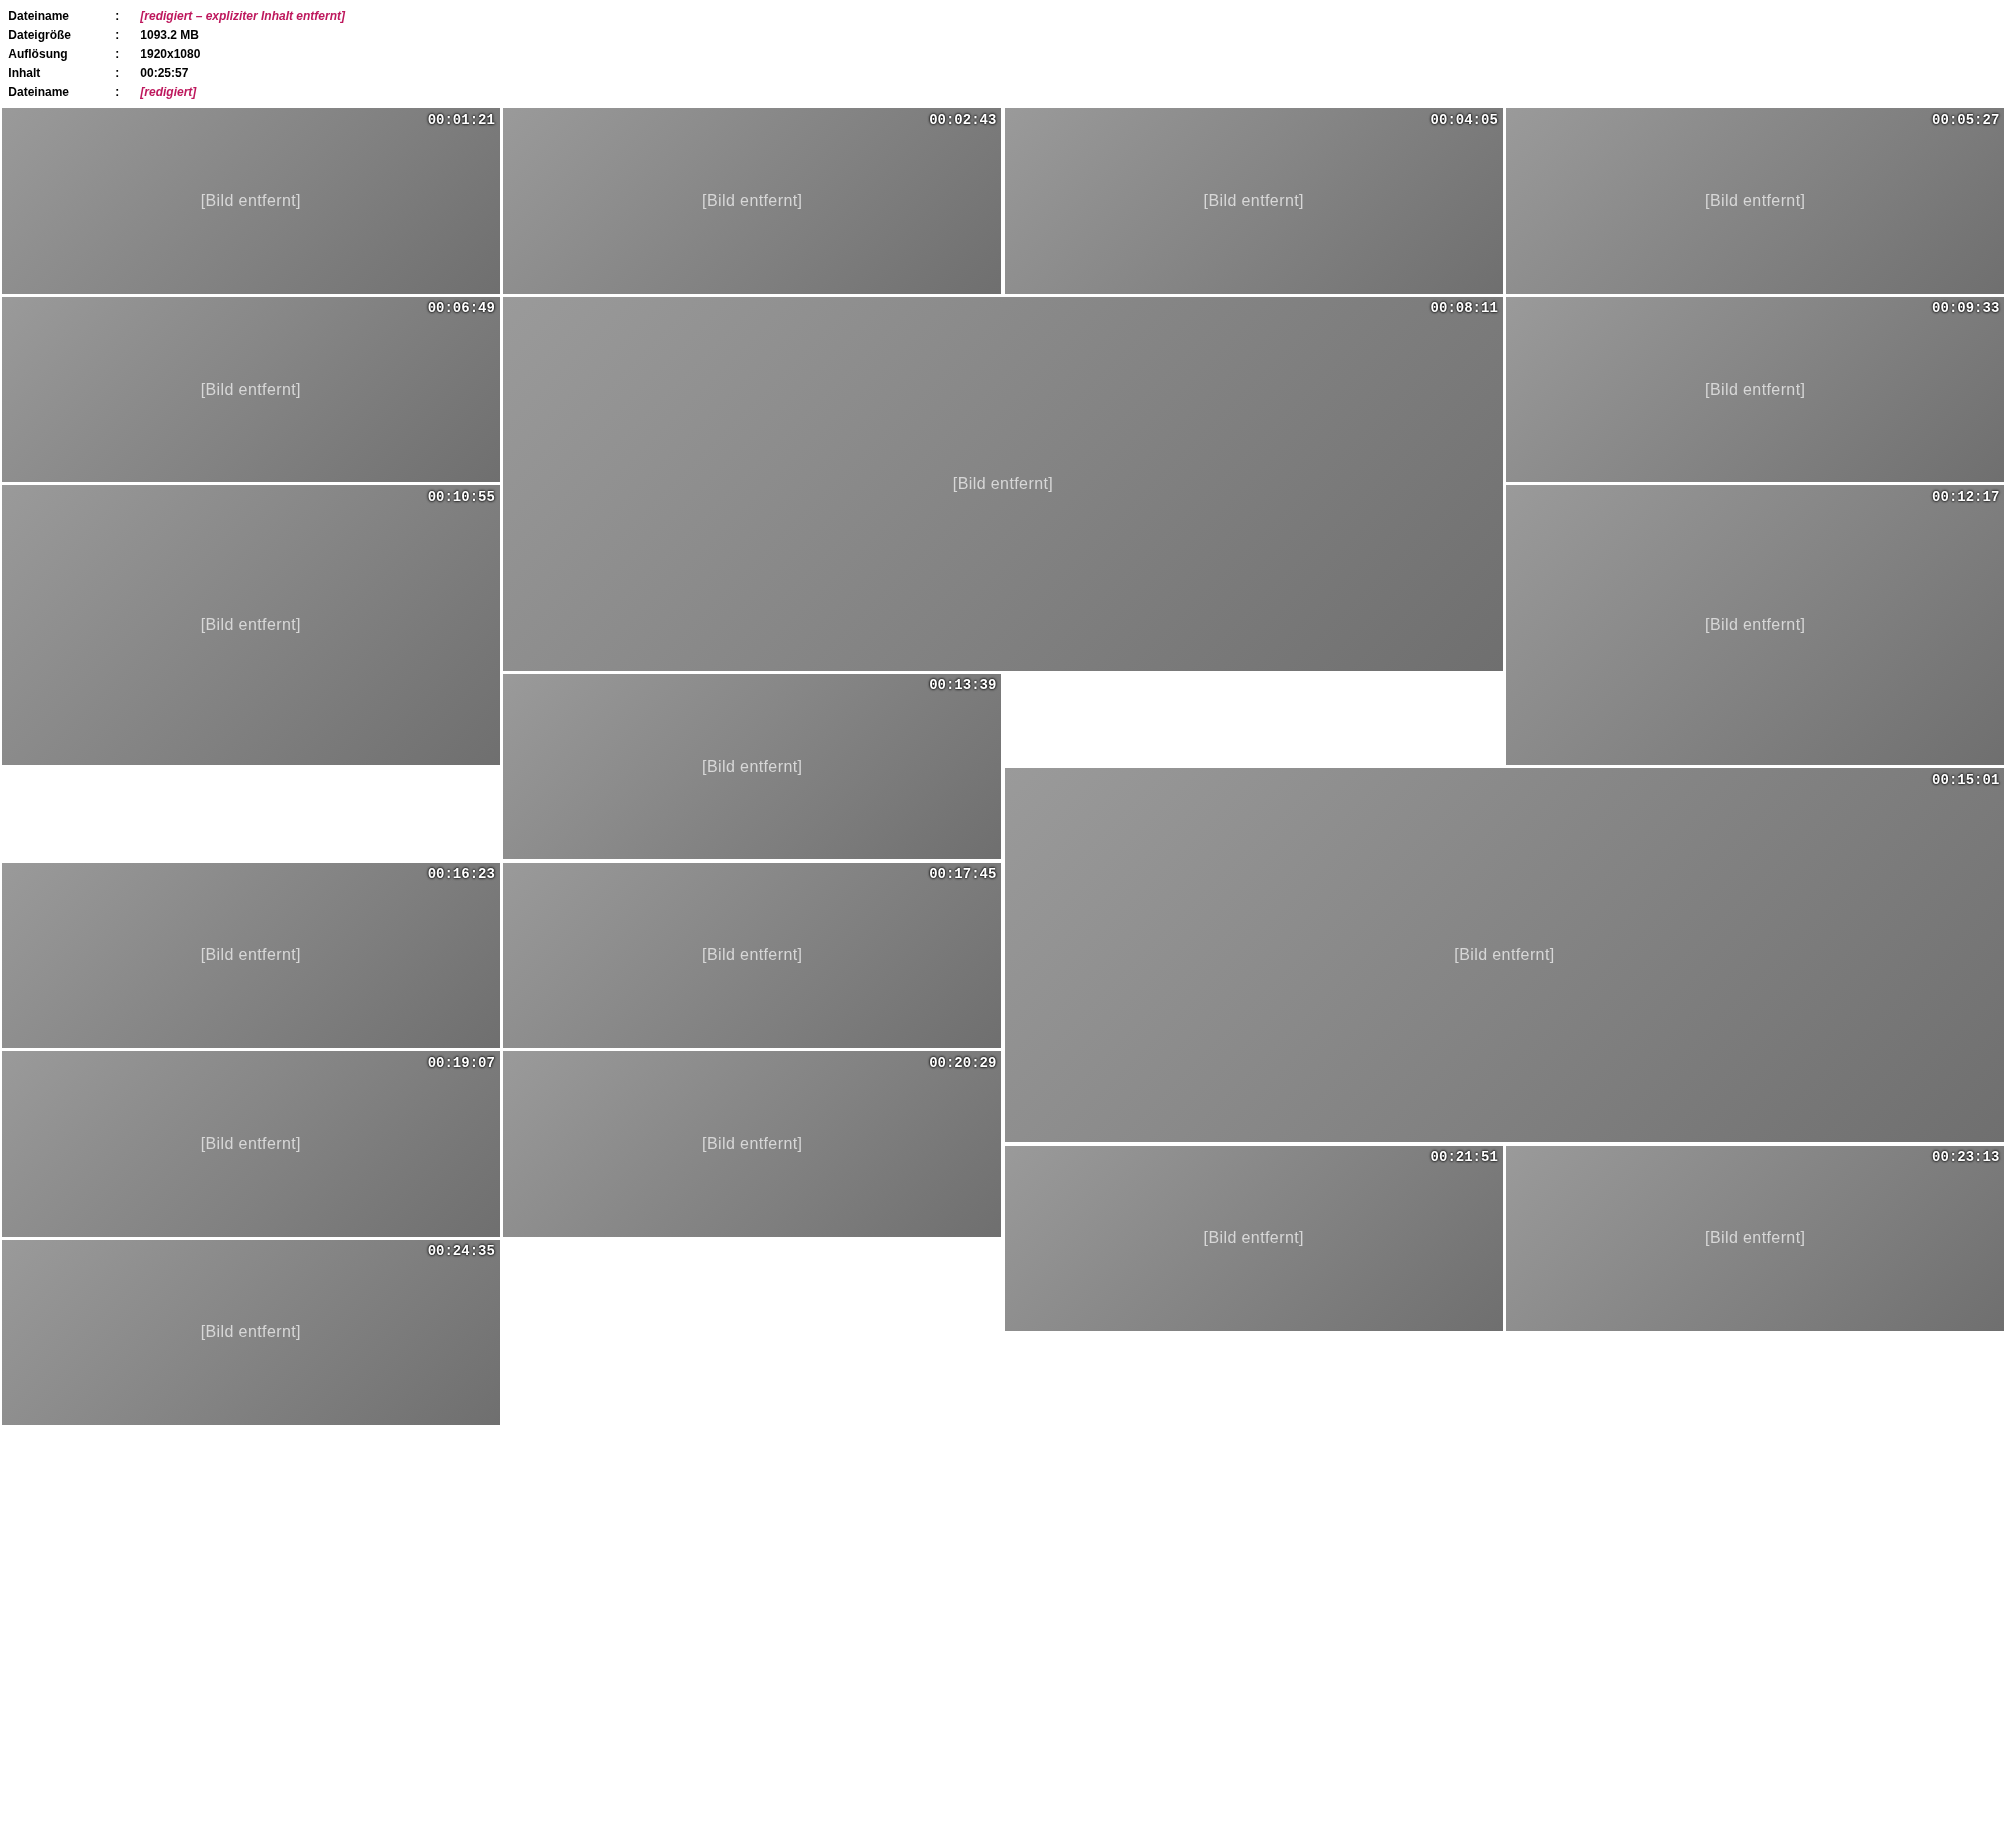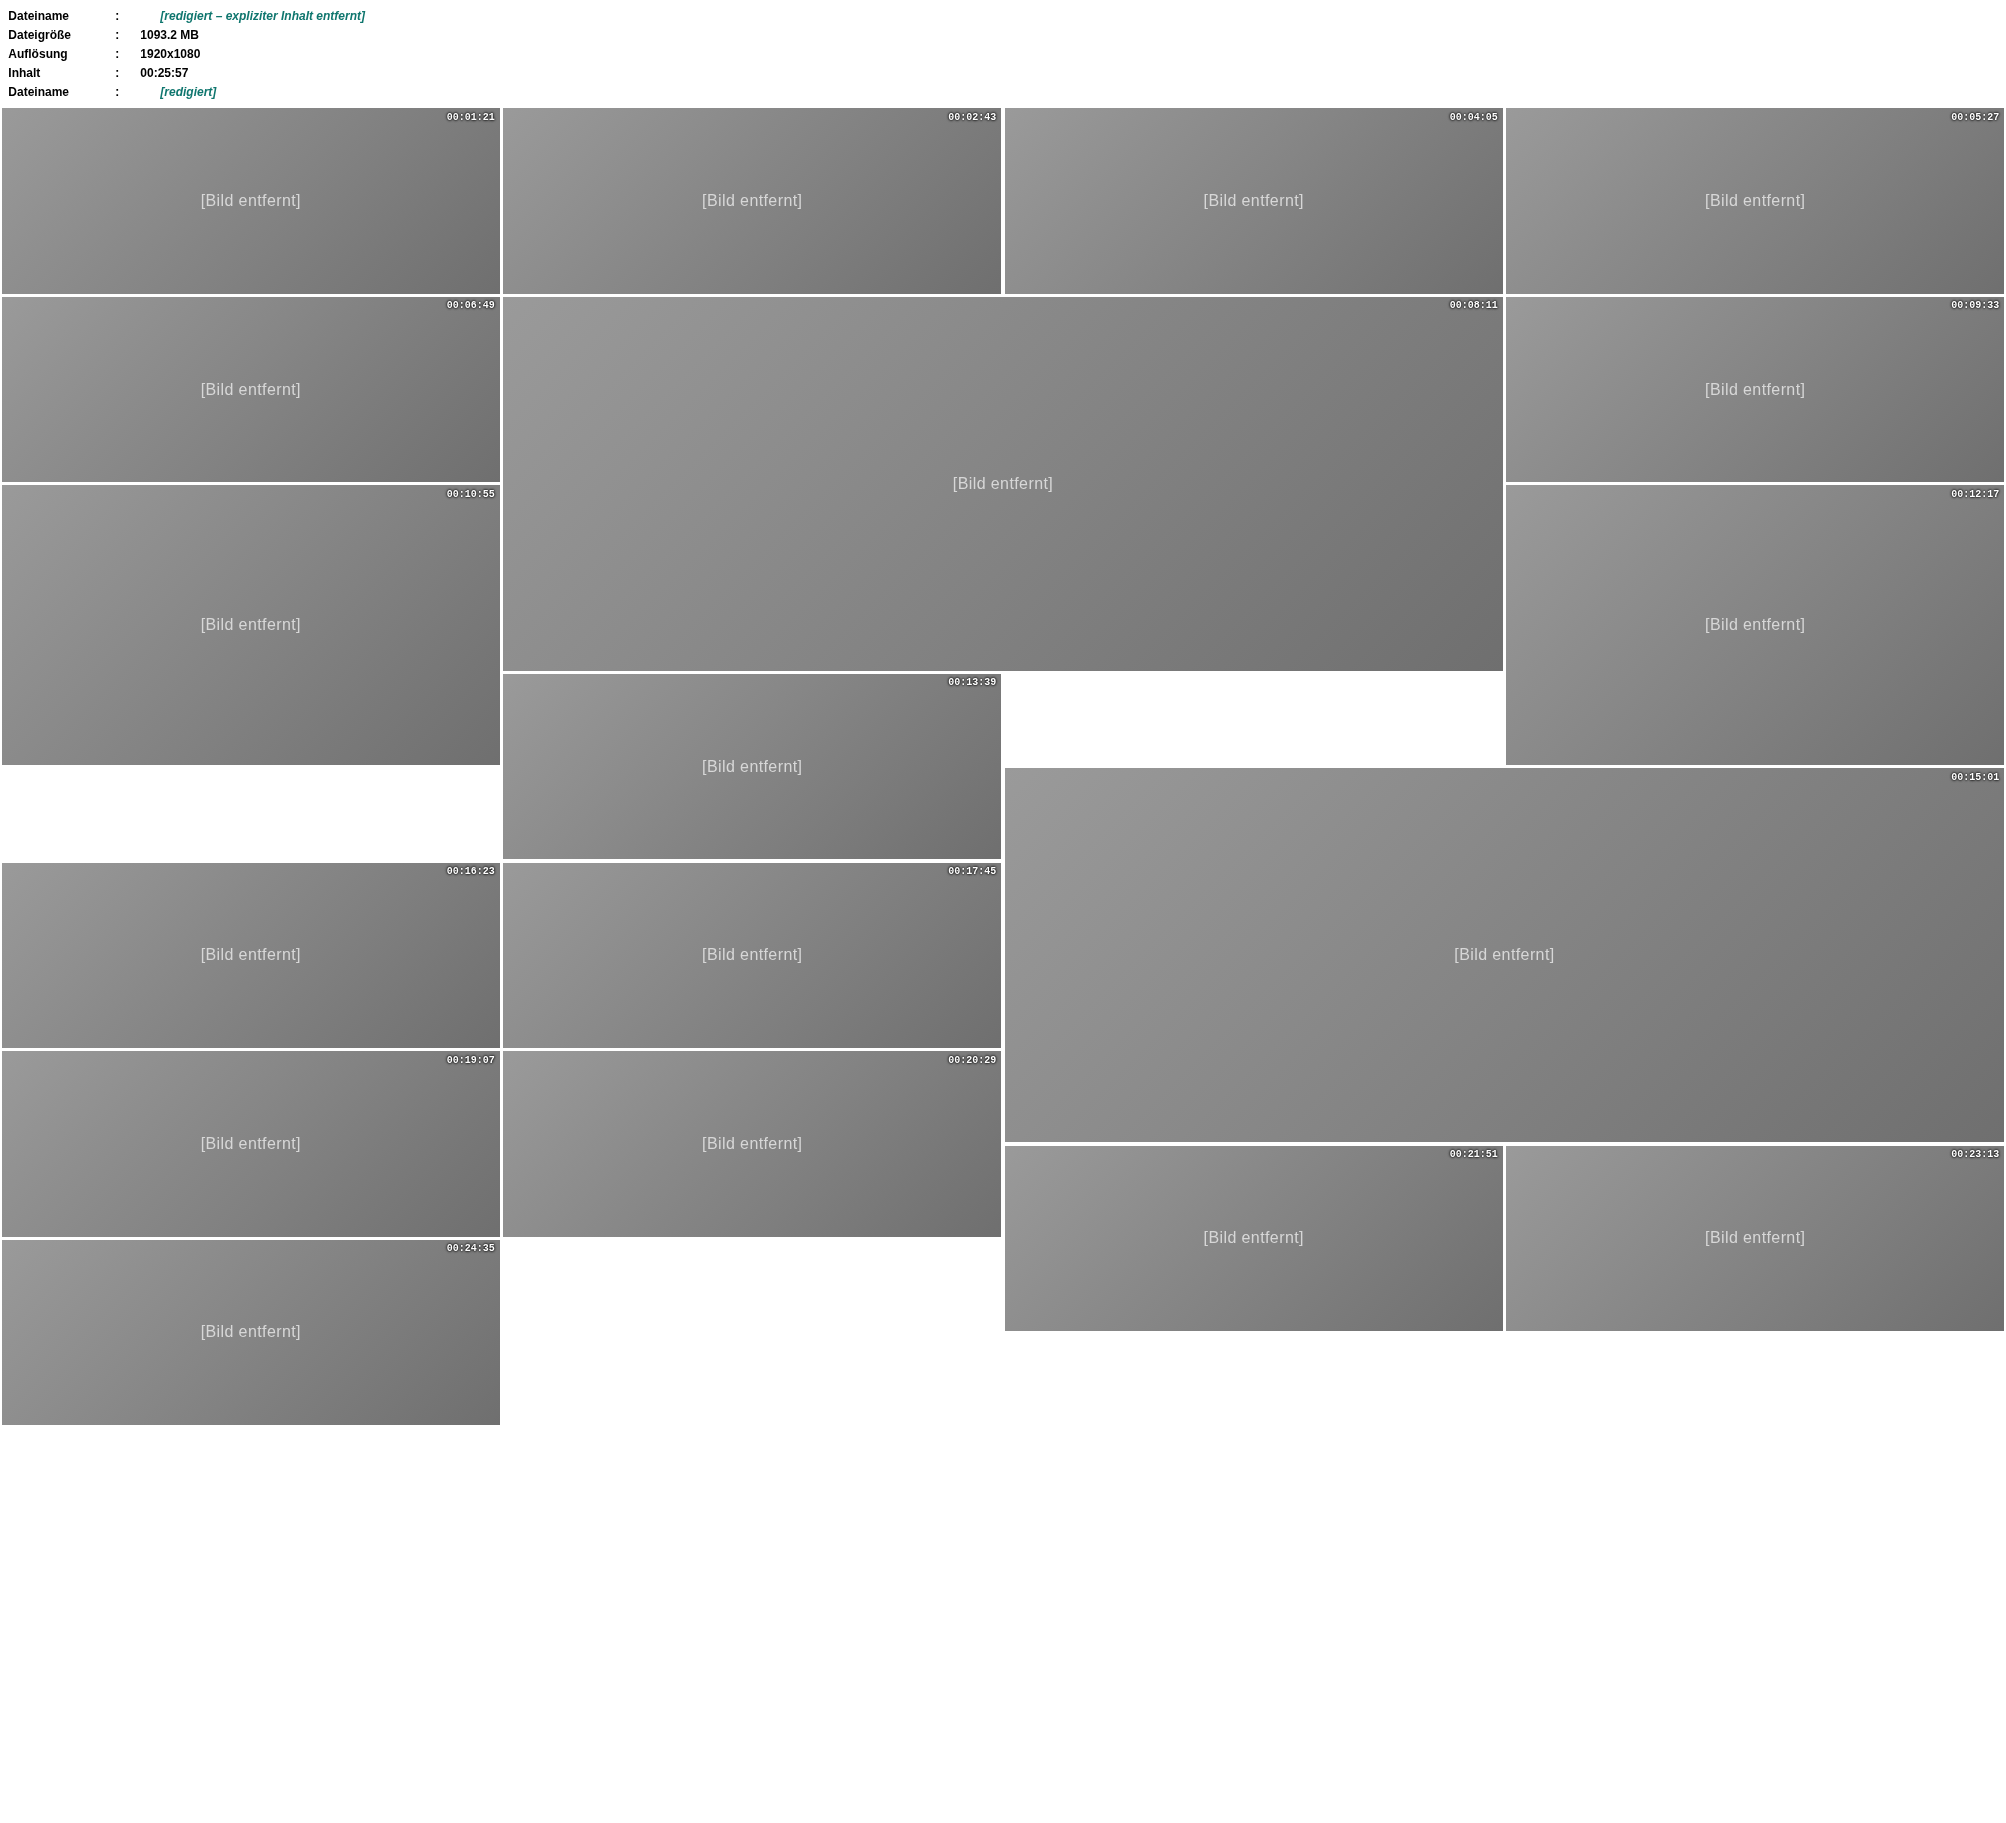--- a/index.html
+++ b/index.html
@@ -19,21 +19,21 @@
     display: flex;
     font-size: 12px;
     font-weight: bold;
     color: #000;
     line-height: 19px;
     white-space: nowrap;
   }
   .meta-label { width: 107px; }
   .meta-colon { width: 25px; }
   .meta-value { }
-  .meta-value.redacted { color: #0f766e; font-style: italic; margin-left: 20px; }
+  .meta-value.redacted { color: #be185d; font-style: italic; }
   .grid {
     display: grid;
     grid-template-columns: repeat(12, 1fr);
     grid-auto-rows: 91px;
     gap: 3.3px;
     padding: 1.7px;
     background: #ffffff;
   }
   .tile {
     position: relative;
@@ -49,21 +49,21 @@
     color: #d7d7d7;
     font-size: 16px;
     letter-spacing: 0.4px;
     user-select: none;
   }
   .timestamp {
     position: absolute;
     top: 3.3px;
     right: 5px;
     color: #ffffff;
-    font-size: 10px;
+    font-size: 14px;
     font-weight: bold;
     text-shadow: 0 0 2.5px #000, 0 0 2.5px #000;
     font-family: "Liberation Mono", monospace;
   }
   
   .span-3  { grid-column: span 3;  grid-row: span 2; }
   .span-6  { grid-column: span 6;  grid-row: span 4; }
   .span-3t { grid-column: span 3;  grid-row: span 3; }
 </style>
 </head>

